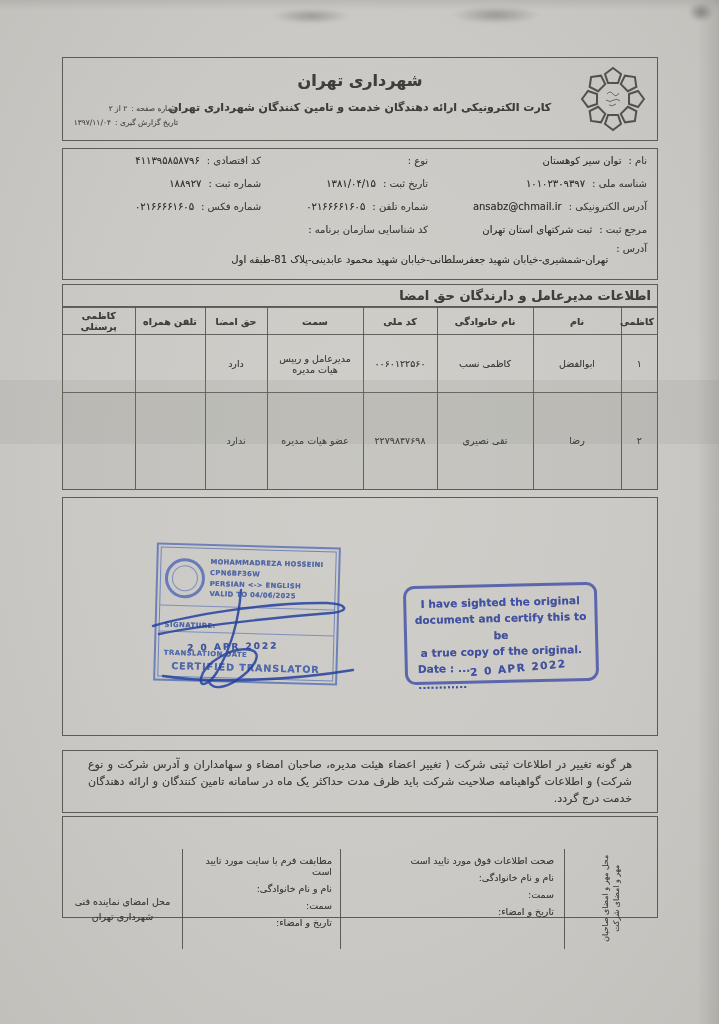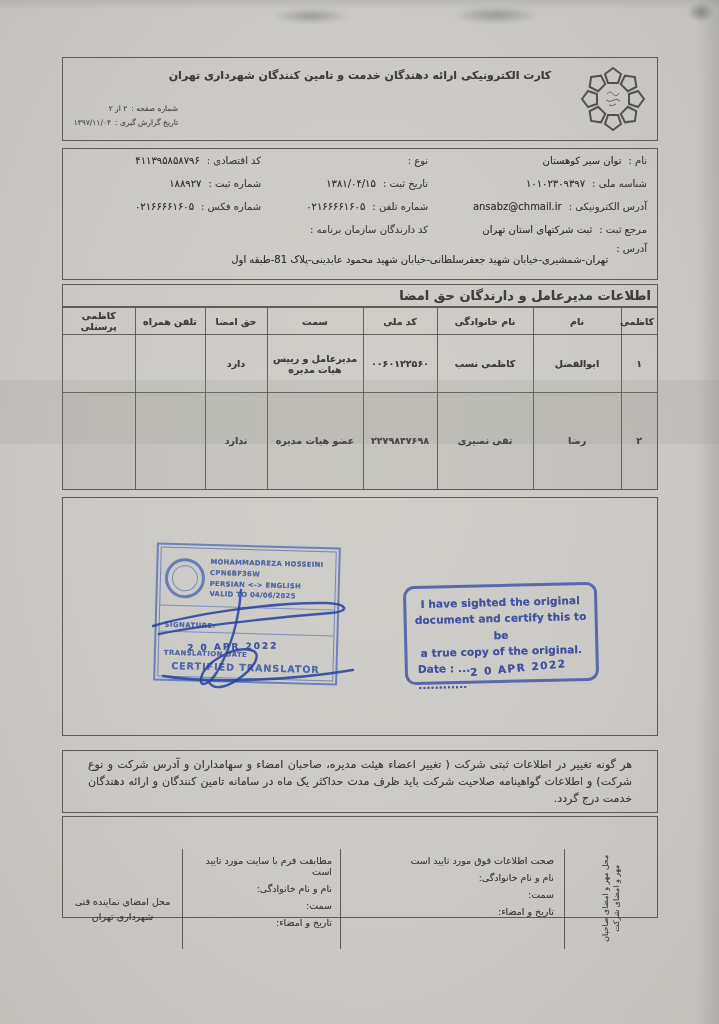--- a/index.html
+++ b/index.html
@@ -36,21 +36,21 @@
   .lbl{color:#45433e;white-space:nowrap;}
   .val{color:#34322e;white-space:nowrap;}
   .ltr{direction:ltr;unicode-bidi:embed;}
   .addr-row{display:flex;gap:8px;margin-top:2px;align-items:flex-start;min-height:32px;}
   .addr-row .val{margin-top:11px;white-space:normal;}
 
   
   .tblbox{margin-top:4px;}
   .tbl-title{direction:rtl;font-size:13px;font-weight:600;padding:3px 6px;border-bottom:1px solid rgba(82,79,72,.9);}
   table.mg{width:100%;border-collapse:collapse;direction:rtl;table-layout:fixed;font-size:9.5px;}
-  table.mg th,table.mg td{border:1px solid rgba(82,79,72,.85);text-align:center;vertical-align:middle;padding:2px 3px;font-weight:bold;}
+  table.mg th,table.mg td{border:1px solid rgba(82,79,72,.85);text-align:center;vertical-align:middle;padding:2px 3px;}
   table.mg th{font-weight:600;height:24px;}
   table.mg tr.r1 td{height:58px;}
   table.mg tr.r2 td{height:96px;background:rgba(150,148,142,.14);}
   table.mg th:first-child{border-right:none;} table.mg th:last-child{border-left:none;}
   table.mg td:first-child{border-right:none;} table.mg td:last-child{border-left:none;}
   table.mg tr:last-child td{border-bottom:none;}
 
   
   .stamps{margin-top:7px;height:239px;}
   .stampA{position:absolute;left:92px;top:47px;width:184px;height:138px;transform:rotate(1.6deg);
@@ -96,20 +96,21 @@
   <div class="smudge" style="left:272px;top:8px;width:78px;height:16px;background:radial-gradient(ellipse,rgba(88,86,82,.40),rgba(88,86,82,0) 70%);"></div>
   <div class="smudge" style="left:452px;top:6px;width:88px;height:18px;background:radial-gradient(ellipse,rgba(88,86,82,.42),rgba(88,86,82,0) 70%);"></div>
   <div class="smudge" style="left:688px;top:2px;width:26px;height:20px;background:radial-gradient(ellipse,rgba(70,68,64,.5),rgba(70,68,64,0) 70%);"></div>
   <div class="band" style="top:380px;height:64px;background:rgba(140,138,132,.15);"></div>
   <div class="edge-right"></div>
   <div class="edge-top"></div>
 
   <div class="card fuzz">
 
     <div class="bx hdr">
+      <div class="hdr-title">شهرداری تهران</div>
       <div class="hdr-sub">کارت الکترونیکی ارائه دهندگان خدمت و تامین کنندگان شهرداری تهران</div>
       <div class="hdr-meta">
         <div class="row">
           <span>شماره صفحه :</span>
           <span>۲ از ۲</span>
         </div>
         <div class="row">
           <span>تاریخ گزارش گیری :</span>
           <span>۱۳۹۷/۱۱/۰۴</span>
         </div>
@@ -170,21 +171,21 @@
         <div class="cell">
           <span class="lbl">شماره فکس :</span>
           <span class="val">۰۲۱۶۶۶۶۱۶۰۵</span>
         </div>
 
         <div class="cell">
           <span class="lbl">مرجع ثبت :</span>
           <span class="val">ثبت شرکتهای استان تهران</span>
         </div>
         <div class="cell" style="grid-column:span 2;">
-          <span class="lbl">کد دارندگان سازمان برنامه :</span>
+          <span class="lbl">کد شناسایی سازمان برنامه :</span>
           <span class="val"></span>
         </div>
       </div>
       <div class="addr-row">
         <span class="lbl">آدرس :</span>
         <span class="val">تهران-شمشیری-خیابان شهید جعفرسلطانی-خیابان شهید محمود عابدینی-پلاک 81-طبقه اول</span>
       </div>
     </div>
 
     <div class="bx tblbox">

